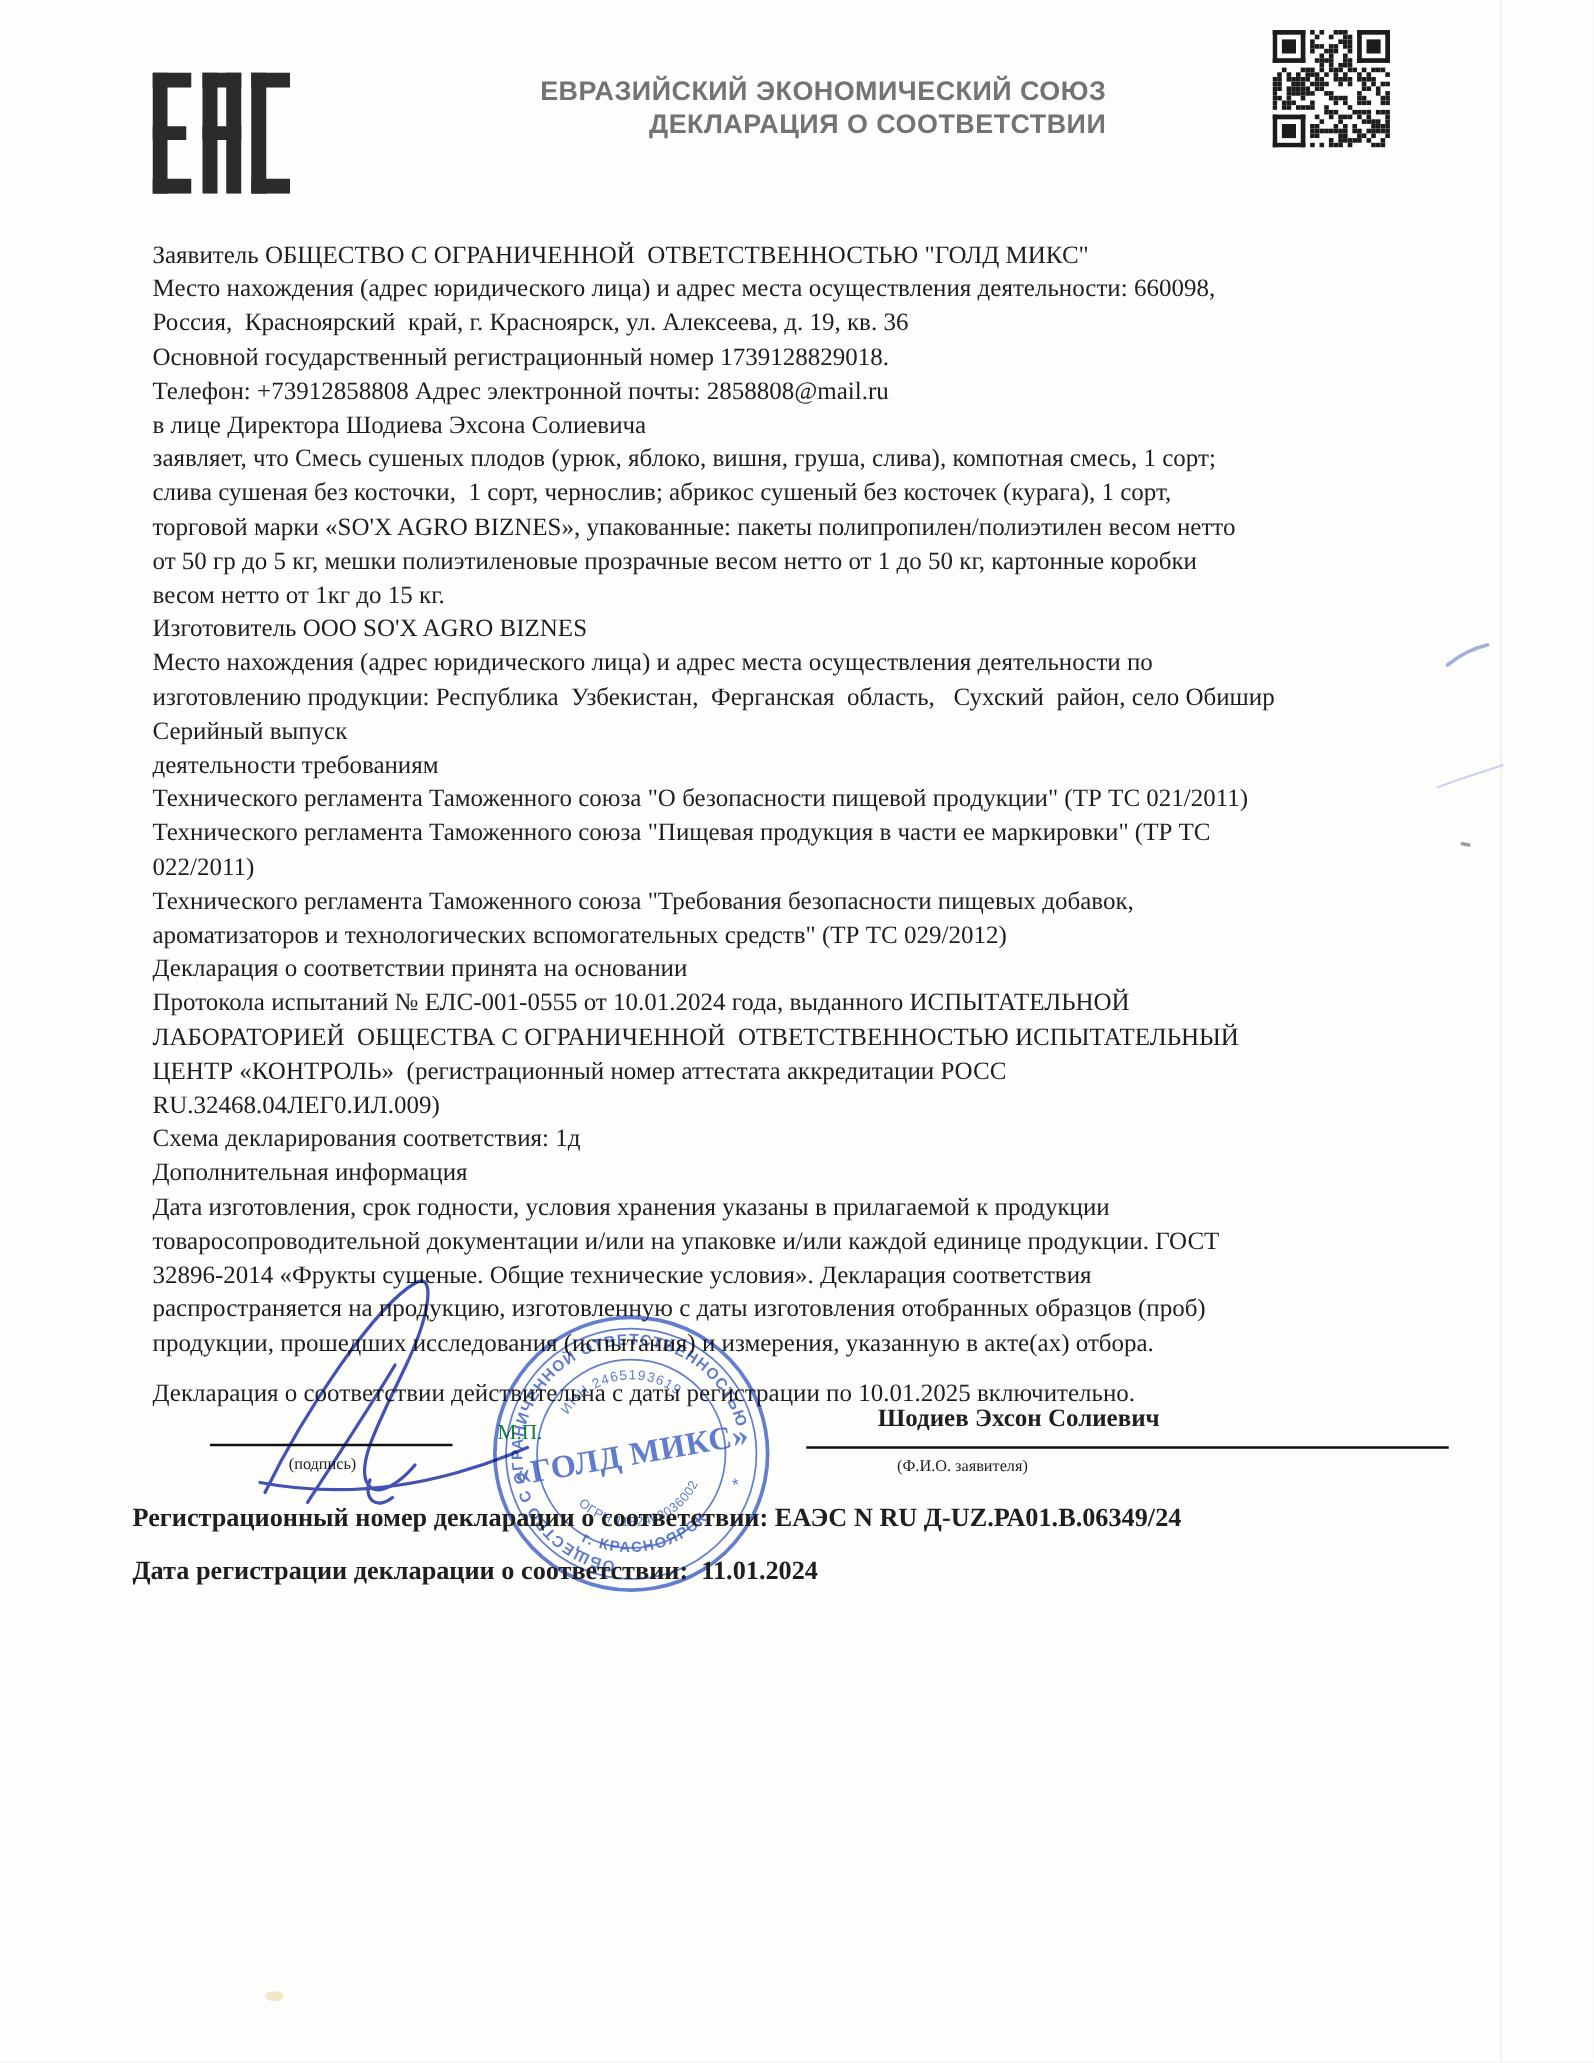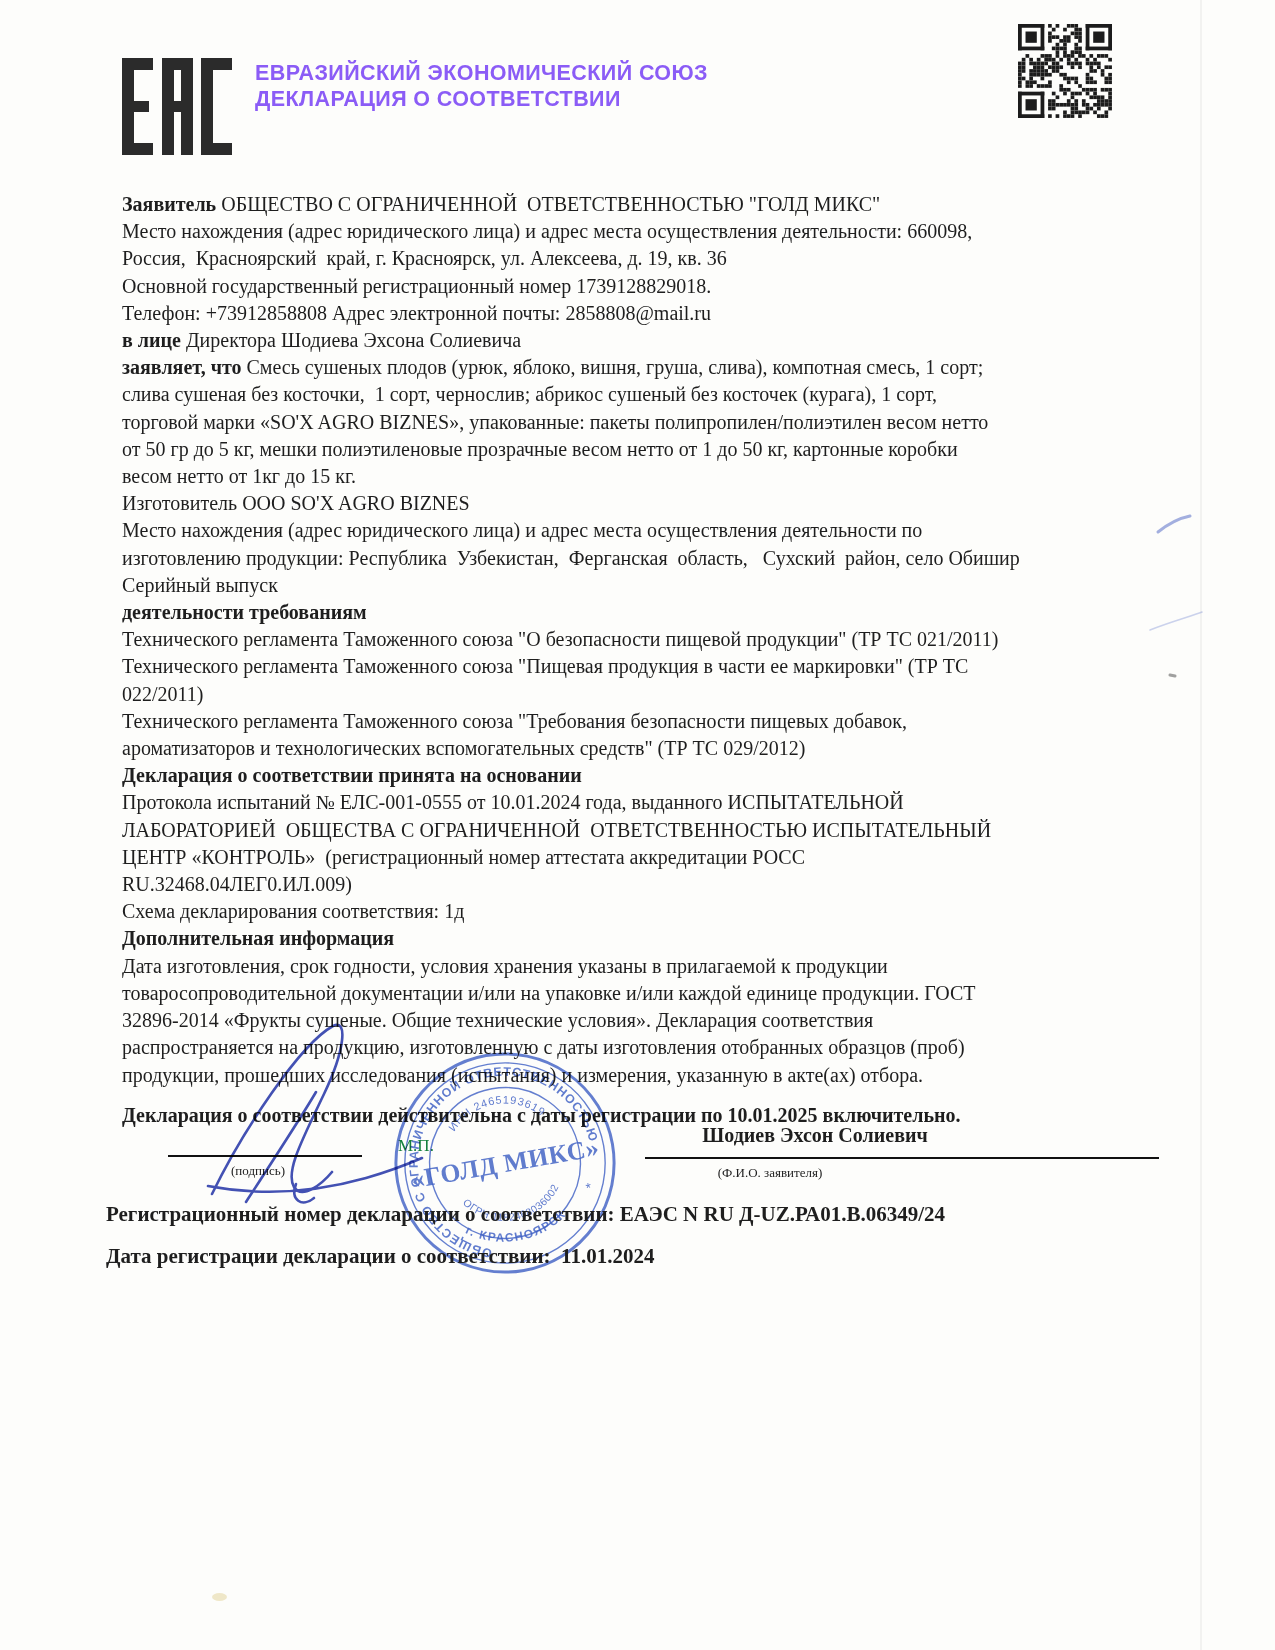--- a/index.html
+++ b/index.html
@@ -4,30 +4,30 @@
 <style>
   html,body { margin:0; padding:0; background:#e9e9e7; }
   #page {
     position:relative; width:1275px; height:1650px; margin:0 auto;
     background:#fdfdfb; overflow:hidden;
     font-family:"Liberation Serif", serif; color:#1e1e1e;
   }
   
   .eac-logo { position:absolute; left:122px; top:58px; }
   .title-block {
-    position:absolute; left:255px; top:60px; width:630px; text-align:left;
+    position:absolute; left:255px; top:60px; width:630px; text-align:right;
     font-family:"Liberation Sans", sans-serif; font-weight:bold;
-    font-size:21.5px; line-height:26px; letter-spacing:0.4px; color:#8b5cf6;
+    font-size:21.5px; line-height:26px; letter-spacing:0.4px; color:#737373;
   }
   .qr { position:absolute; left:1018px; top:24px; }
   
   .body-text { position:absolute; left:122px; top:191px; width:1045px; }
   .body-text p { margin:0; white-space:pre; font-size:20px; line-height:27.2px; }
   .body-text p.gap { margin-top:13px; }
-  .body-text .b { font-weight:bold;text-align:right; }
+  .body-text .b { font-weight:normal;text-align:right; }
   
   .sig-line  { position:absolute; height:2px; background:#111; }
   .sig-line.left  { left:168px; top:1155px; width:194px; }
   .sig-line.right { left:645px; top:1157px; width:514px; }
   .caption { position:absolute; font-size:13px; color:#222; text-align:center; }
   .cap-podpis { left:178px; top:1163px; width:160px; }
   .cap-fio    { left:640px; top:1165px; width:260px; }
   .mp-label   { position:absolute; left:398px; top:1136px; font-size:17px; color:#15803d; }
   .fio-name   { position:absolute; left:645px; top:1124px; width:340px; text-align:center; font-size:20px;font-weight:bold; }
   

